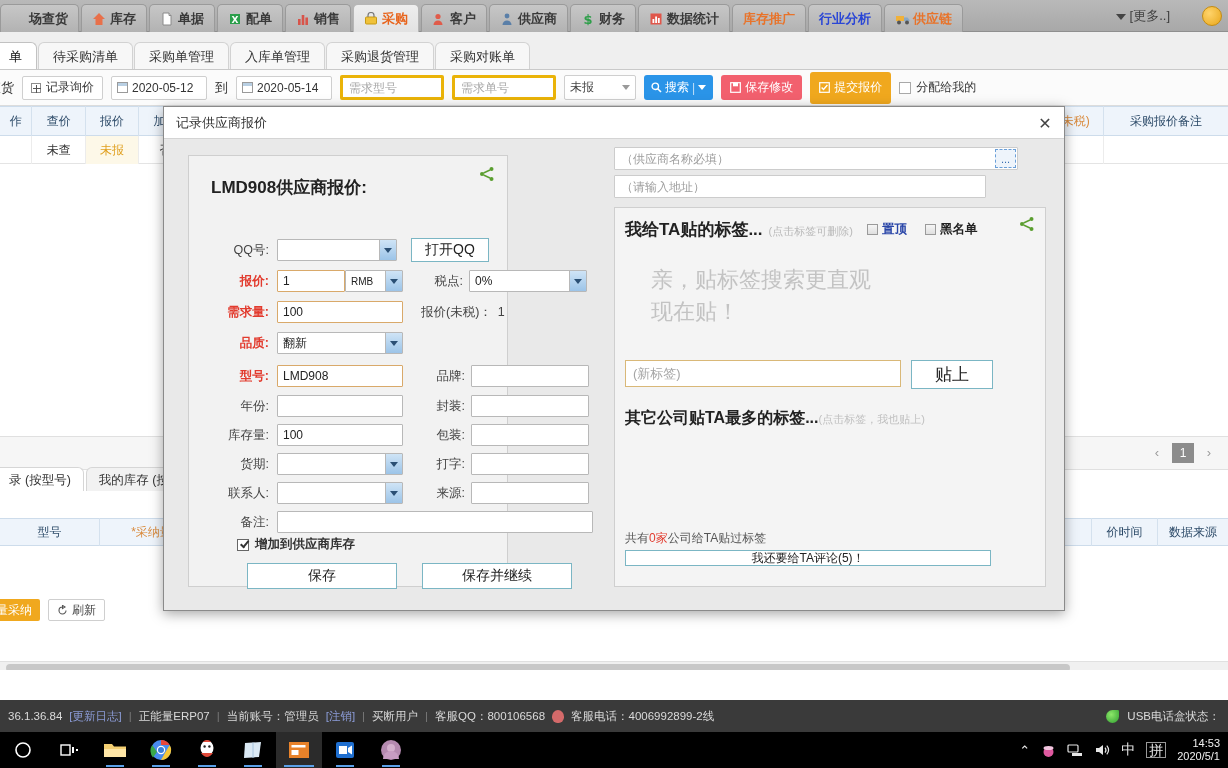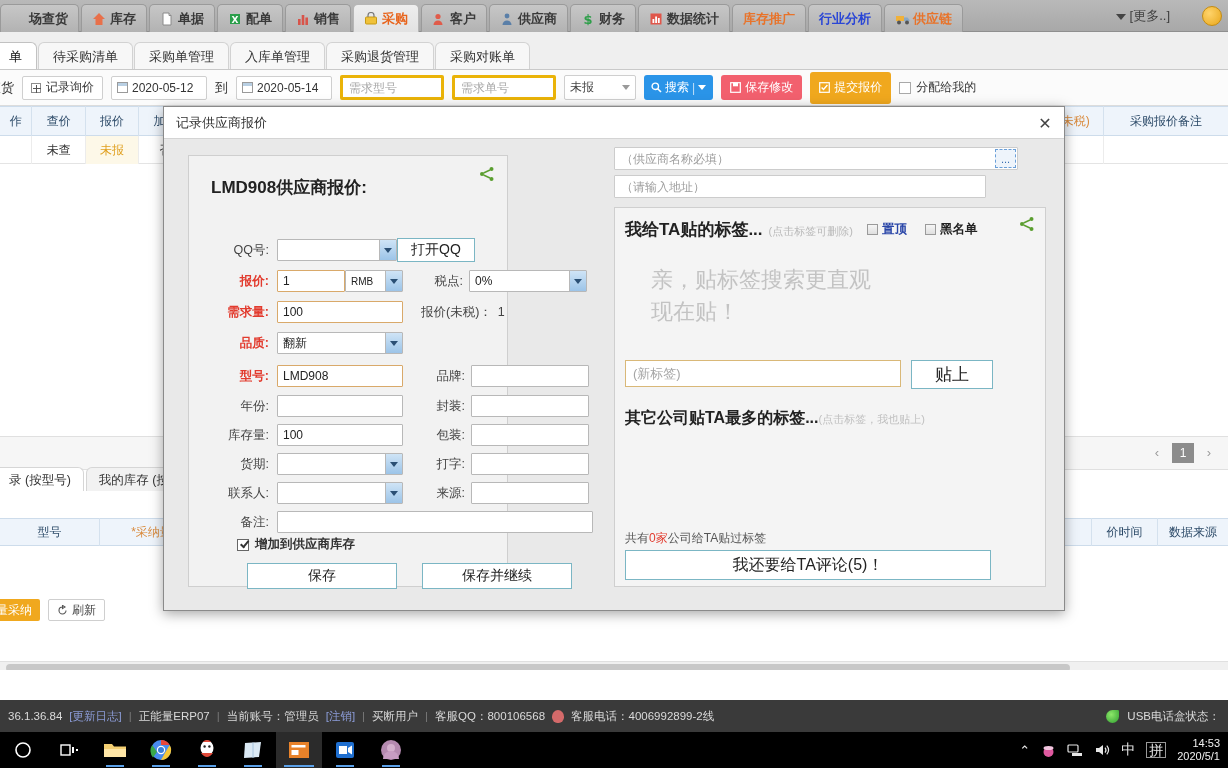--- a/index.html
+++ b/index.html
@@ -267,24 +267,24 @@
     border:1px solid #7bb6c4; background:#fff;
     display:flex; align-items:center; justify-content:center;
     font-size:17px; color:#222; cursor:pointer;
   }
   .others-head { position:absolute; left:10px; top:200px; display:flex; align-items:baseline; gap:0;}
   .others-head .big{ font-size:16px; font-weight:bold; color:#222;}
   .others-head .small{ font-size:11px; color:#c0c0c0;}
   .count-line { position:absolute; left:10px; top:322px; font-size:12px; color:#555; }
   .count-line .red { color:#e23b2e; }
   .comment-btn {
-    position:absolute; left:10px; top:342px; width:366px; height:30px;
+    position:absolute; left:10px; top:342px; width:366px; height:16px;
     border:1px solid #7bb6c4; background:#fff;
     display:flex; align-items:center; justify-content:center;
-    font-size:16px; color:#222; cursor:pointer;
+    font-size:12px; color:#222; cursor:pointer;
   }
 
   
   .statusbar {
     position:absolute; left:0; top:670px; width:1228px; height:62px;
     background:#ffffff;
   }
   .statusbar-inner{
     position:absolute; left:0; top:30px; width:1228px; height:32px;
     background:#3a3a3a; display:flex; align-items:center; gap:7px; padding:0 8px;
@@ -582,21 +582,21 @@
 
 
       <div class="frow" style="left:24px; top:82px; width:360px;">
         <div class="flabel" style="width:56px">QQ号:</div>
         <div class="fselect" style="width:120px; margin-left:8px;">
           <span></span>
           <span class="arrowbox">
               <span class="arrow-dn"></span>
             </span>
         </div>
-        <div class="act-btn" style="">打开QQ</div>
+        <div class="act-btn" style="margin-left:14px">打开QQ</div>
       </div>
 
       <div class="frow" style="left:24px; top:114px; width:380px;">
         <div class="flabel req" style="width:56px">报价:</div>
         <input class="finput hl" style="width: 68px; margin-left: 8px;" value="1">
         <div class="fselect" style="width:58px; margin-left:0px;">
           <span style="font-size:10px">RMB</span>
           <span class="arrowbox">
               <span class="arrow-dn"></span>
             </span>

